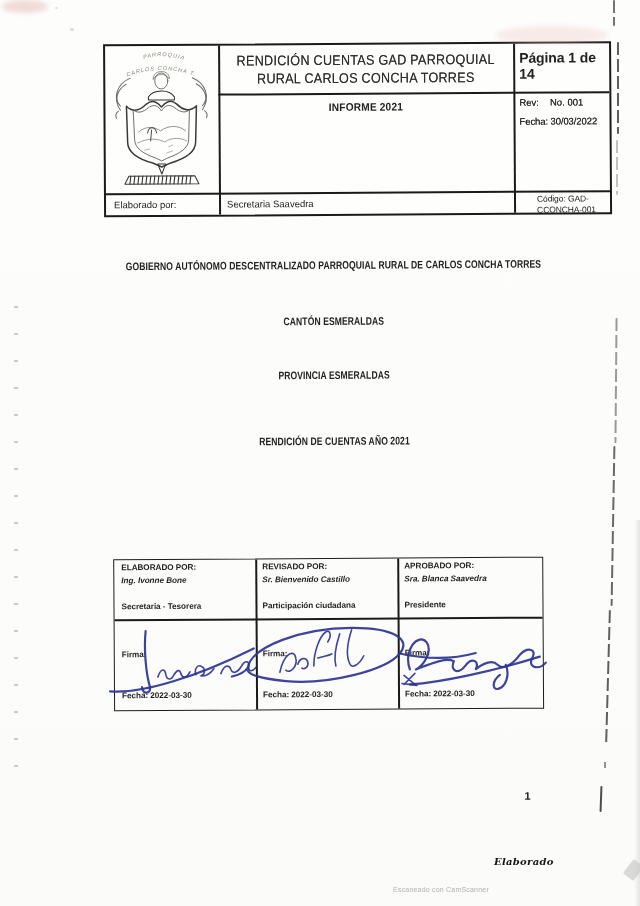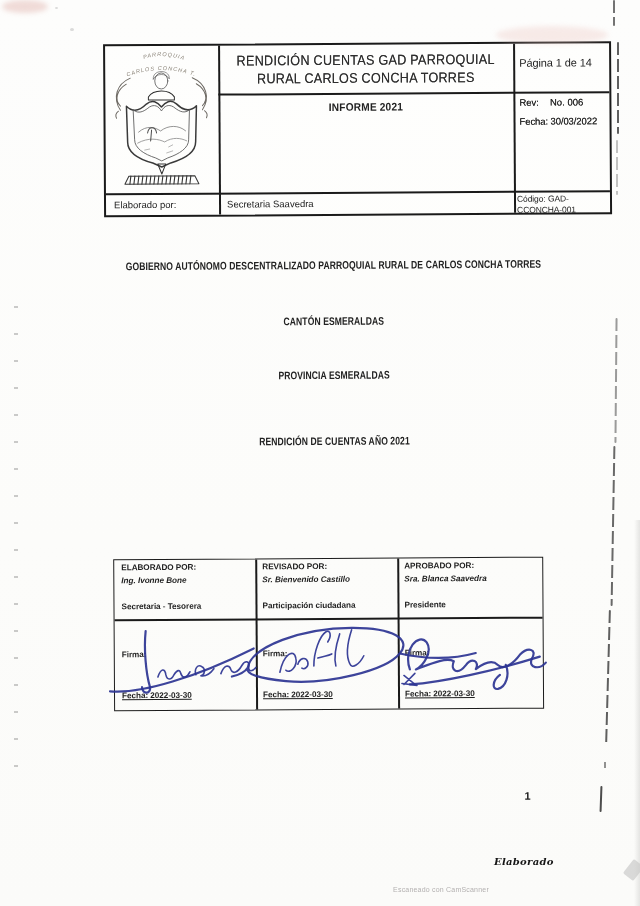--- a/index.html
+++ b/index.html
@@ -19,46 +19,46 @@
   .hdr-v2{left:408px; top:0; bottom:0; width:2px;}
   .hdr-h1{top:48px; left:113px; right:0; height:2px;}
   .hdr-h2{top:147px; left:0; right:0; height:2px;}
 
   .hdr-title{left:113px; top:6px; width:295px; text-align:center;
     font-size:14px; line-height:18px; letter-spacing:.3px; color:#2e2e2e;
     text-shadow:0 0 .5px rgba(40,40,40,.75); transform:scaleX(.9); transform-origin:50% 50%;}
   .hdr-informe{left:113px; top:56px; width:295px; text-align:center;
     font-size:11px; font-weight:700; letter-spacing:.2px; color:#222;
     transform:scaleX(.92); transform-origin:50% 50%;}
-  .hdr-pagina{left:414px; top:13px; font-size:11px; font-weight:400; color:#222; letter-spacing:-.1px;}
+  .hdr-pagina{left:414px; top:6px; font-size:14px; font-weight:700; color:#222; letter-spacing:-.1px;}
   .hdr-rev{left:414px; top:53px; font-size:9.5px; color:#222; text-shadow:0 0 .4px rgba(30,30,30,.8);}
   .hdr-rev .v{margin-left:11px;}
   .hdr-fecha{left:414px; top:72px; font-size:9.5px; color:#222; text-shadow:0 0 .4px rgba(30,30,30,.8); letter-spacing:-.1px;}
   .hdr-elab{left:8px; top:153px; font-size:9.5px; color:#222;}
   .hdr-sec{left:121px; top:153px; font-size:9.5px; color:#222;}
-  .hdr-cod{left:411px; top:150px; width:80px; font-size:8.5px; line-height:10.5px; color:#222; letter-spacing:-.1px;}
+  .hdr-cod{left:411px; top:150px; width:80px; font-size:8.5px; line-height:10.5px; color:#222; letter-spacing:-.1px;padding-left:20px;}
 
   .emblem{left:1px; top:2px;}
   .emblem path, .emblem ellipse{fill:none; stroke-linecap:round; stroke-linejoin:round;}
   .emblem .arc-text{font-size:5.5px; fill:#8a8378; letter-spacing:1px; font-style:italic;}
 
   
   .cline{position:absolute; left:34px; width:600px; text-align:center;
     font-size:11px; font-weight:700; color:#222; letter-spacing:.1px;
     transform:scaleX(.78); transform-origin:50% 50%; white-space:nowrap;}
 
   
   .sig-table{position:absolute; left:112px; top:558px; width:430px; height:152px;
     border:1.5px solid #1c1c1c; box-sizing:border-box;}
   .sig-v1{left:141px; top:0; bottom:0; width:1.5px;}
   .sig-v2{left:283px; top:0; bottom:0; width:1.5px;}
   .sig-h1{top:59px; left:0; right:0; height:1.5px;}
   .sig-t{position:absolute; font-size:8.2px; font-weight:700; color:#1f1f1f; letter-spacing:-.05px; white-space:nowrap;}
   .sc1{left:7px;} .sc2{left:148px;text-align:right;} .sc3{left:290px;}
-  .r-role{top:3px;} .r-name{top:16px;font-style:italic;} .r-pos{top:42px;} .r-firma{top:58px;margin-top:32px;} .r-fecha{top:131px;text-decoration:underline;}
+  .r-role{top:3px;} .r-name{top:16px;font-style:italic;} .r-pos{top:42px;} .r-firma{top:58px;margin-top:32px;} .r-fecha{top:131px;}
 
   .sig-ink{position:absolute; left:100px; top:614px; pointer-events:none;}
   .sig-ink path{fill:none; stroke:#2c3492; stroke-width:2.2; stroke-linecap:round; stroke-linejoin:round; opacity:.92;}
   .sig-ink .thin{stroke-width:1.6;}
 
   
   .pgnum{left:515px; top:791px; width:20px; text-align:center; font-size:11px; font-weight:700; color:#222;}
   .camscanner{left:494px; top:856px; font-family:"DejaVu Serif", serif; font-style:italic; font-weight:700;
     font-size:10px; letter-spacing:.3px; color:#151515;}
   .scan-note{left:341px; top:886px; width:200px; text-align:center; font-size:7px; color:#b3b0b0; letter-spacing:.2px;}
@@ -115,21 +115,21 @@
         <path d="M22,128 L88,128 L92,136 L18,136 Z" fill="#eceae5" stroke="#333" stroke-width="1"></path>
         <path d="M24,128 L23,136 M28,128 L27,136 M32,128 L31,136 M36,128 L35,136 M40,128 L39,136 M44,128 L43,136 M48,128 L47,136 M52,128 L51,136 M56,128 L55,136 M60,128 L59,136 M64,128 L63,136 M68,128 L67,136 M72,128 L71,136 M76,128 L75,136 M80,128 L79,136 M84,128 L83,136" stroke="#333" stroke-width="1.1"></path>
       </svg>
 
       <div class="abs hdr-title">
         <div>RENDICIÓN CUENTAS GAD PARROQUIAL</div>
         <div>RURAL CARLOS CONCHA TORRES</div>
       </div>
       <div class="abs hdr-informe">INFORME 2021</div>
       <div class="abs hdr-pagina">Página 1 de 14</div>
-      <div class="abs hdr-rev"><span>Rev:</span><span class="v">No. 006</span></div>
+      <div class="abs hdr-rev"><span>Rev:</span><span class="v">No. 001</span></div>
       <div class="abs hdr-fecha">Fecha: 30/03/2022</div>
       <div class="abs hdr-elab">Elaborado por:</div>
       <div class="abs hdr-sec">Secretaria Saavedra</div>
       <div class="abs hdr-cod">Código: GAD-CCONCHA-001</div>
     </div>
 
     <div class="cline" style="top:259px;">GOBIERNO AUTÓNOMO DESCENTRALIZADO PARROQUIAL RURAL DE CARLOS CONCHA TORRES</div>
     <div class="cline" style="top:315px;">CANTÓN ESMERALDAS</div>
     <div class="cline" style="top:369px;">PROVINCIA ESMERALDAS</div>
     <div class="cline" style="top:435px;">RENDICIÓN DE CUENTAS AÑO 2021</div>

